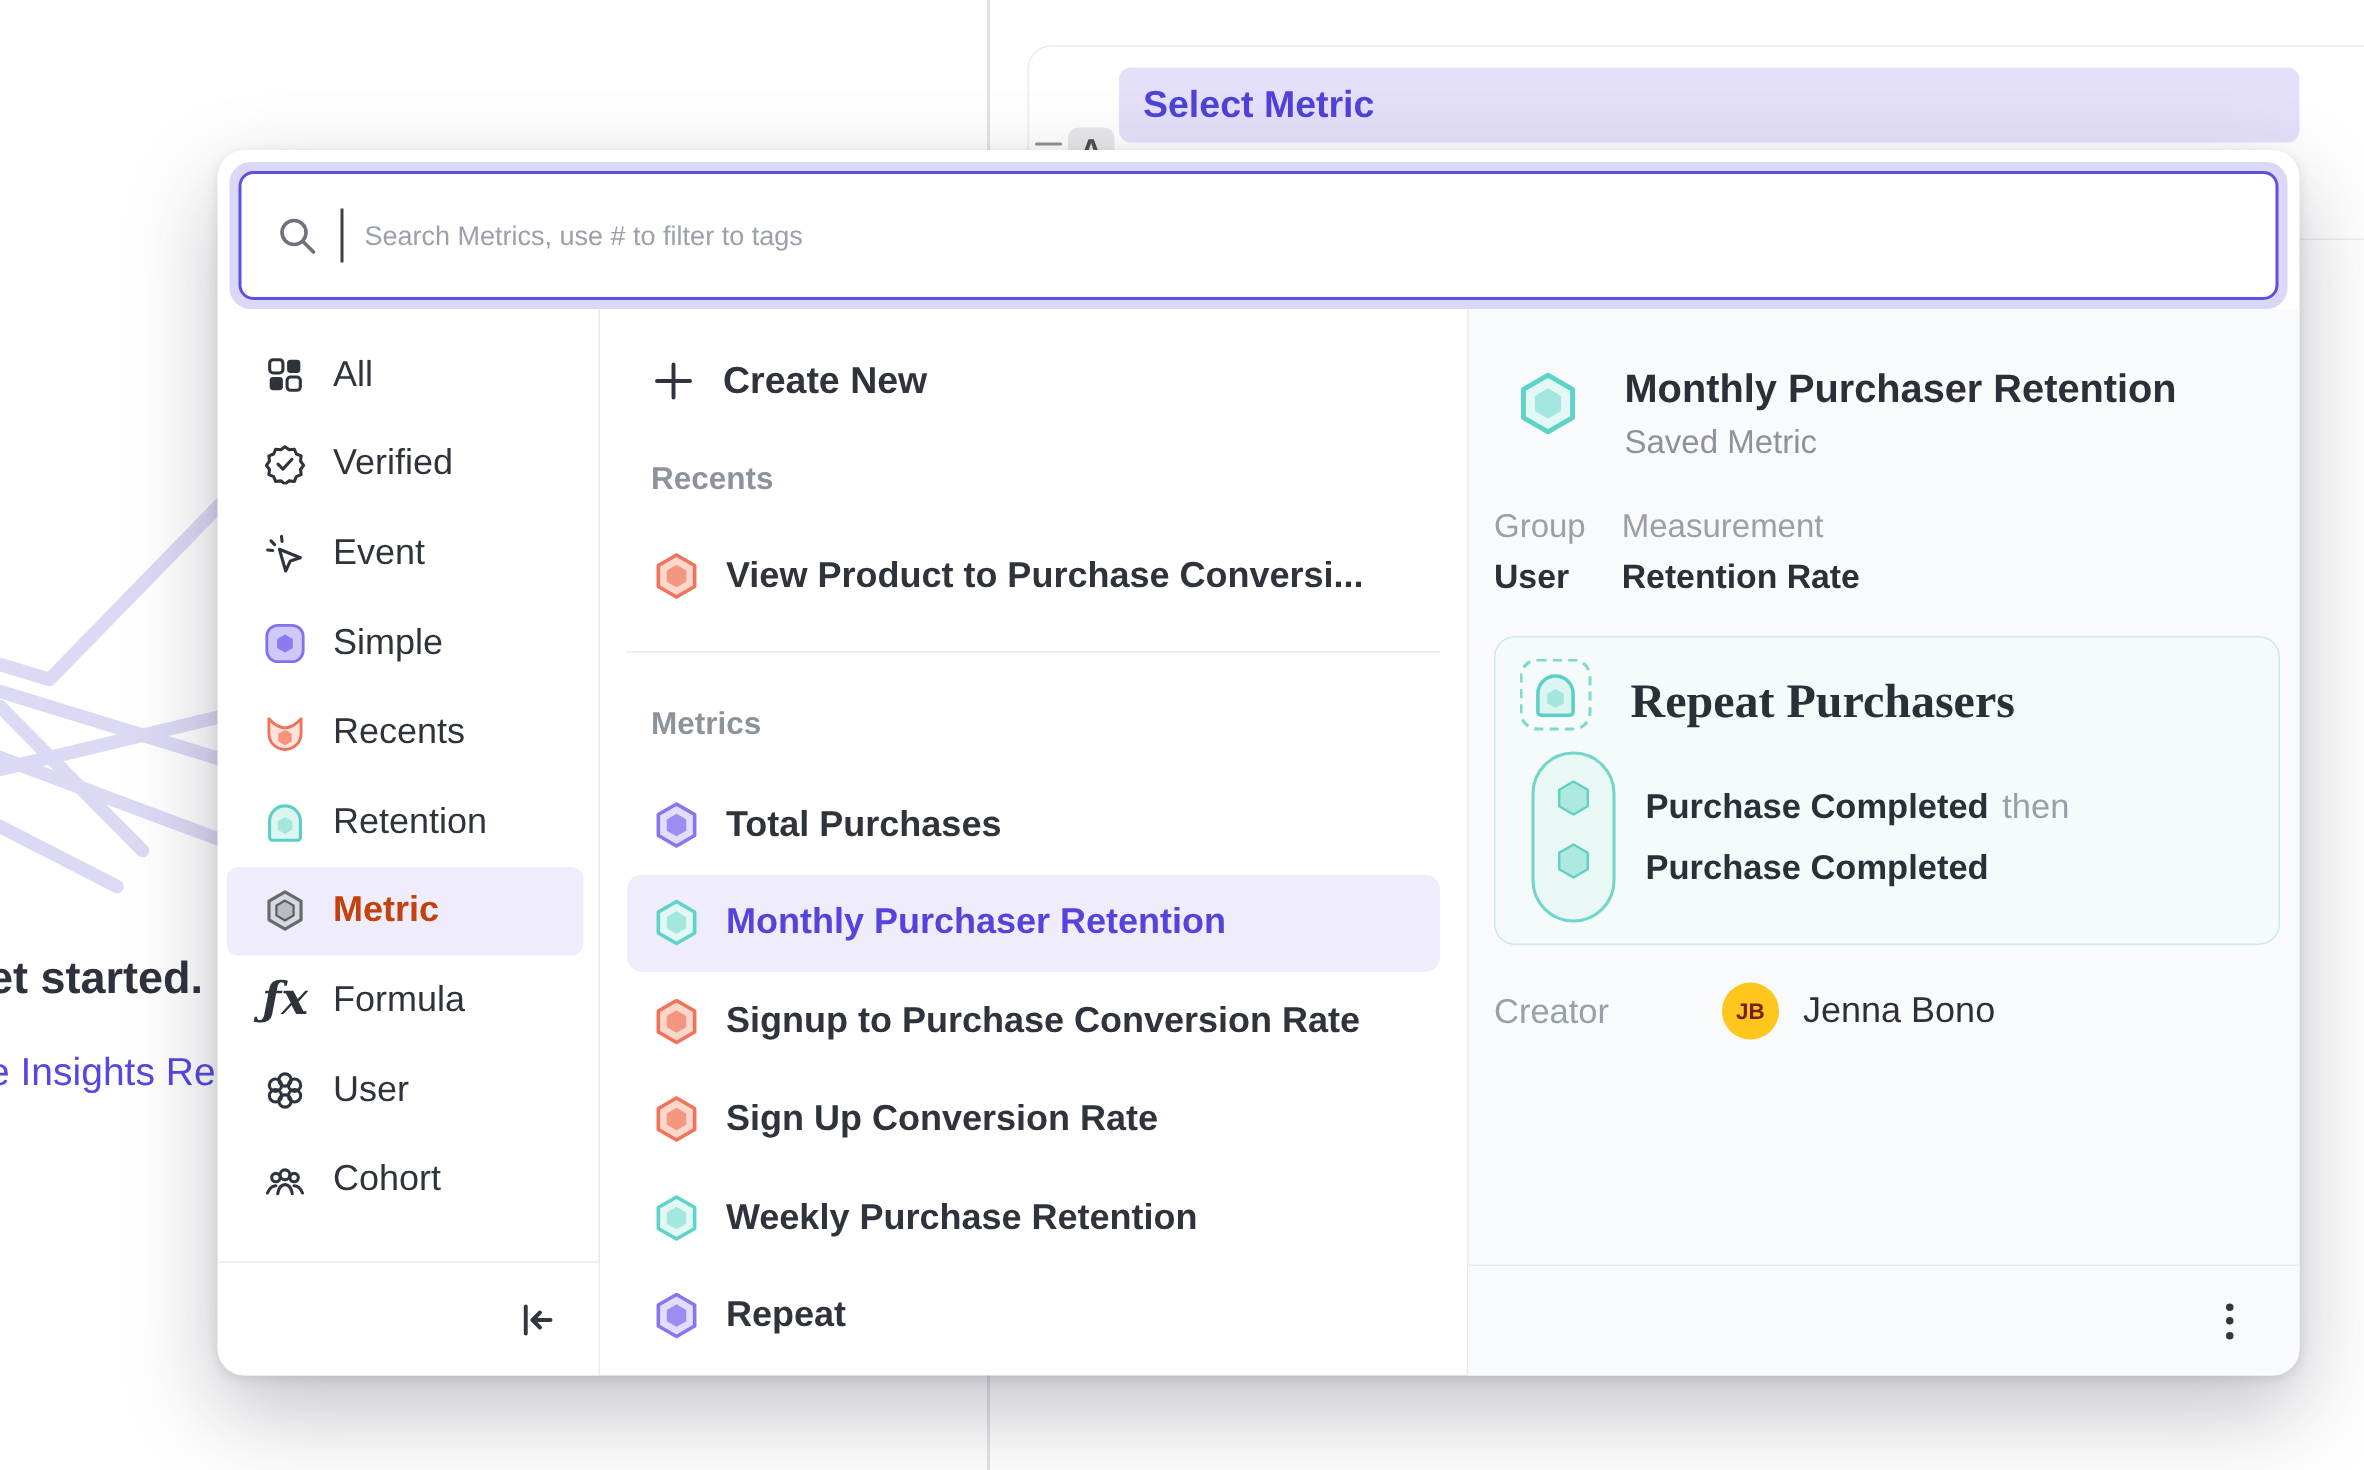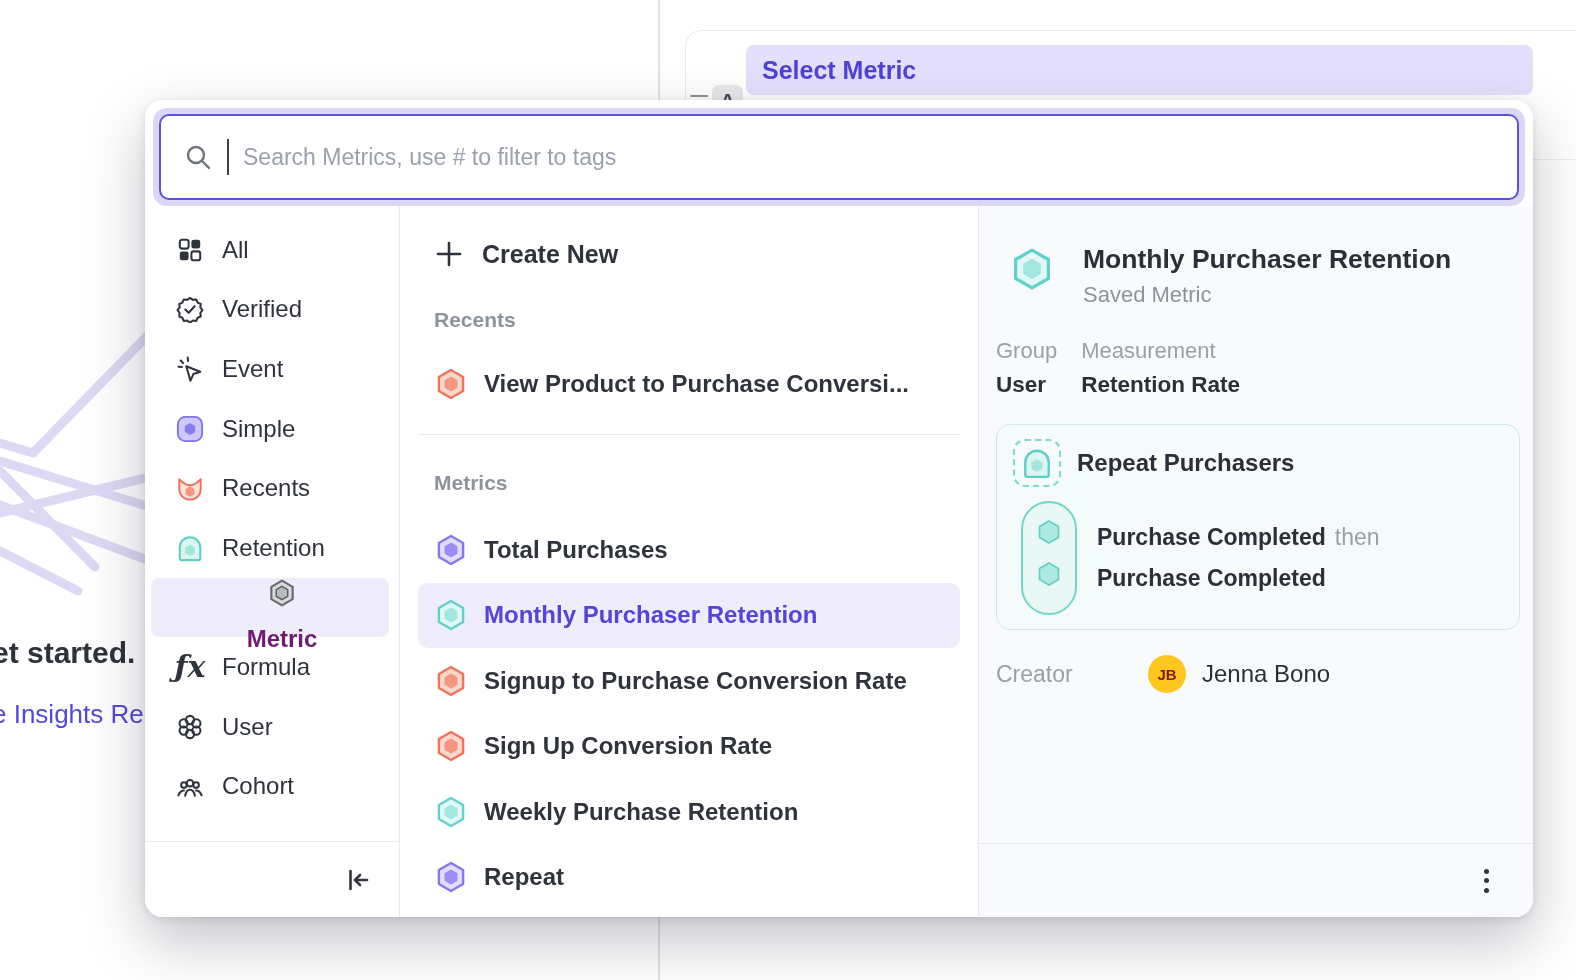--- a/index.html
+++ b/index.html
@@ -44,34 +44,34 @@
     position:absolute; left:8px; top:8px; right:8px; height:98px;
     background:#dbd7f7; border-radius:14px; padding:6px;
   }
   .search-box {
     height:100%; background:#fff; border:2.5px solid #5e50e0; border-radius:10px;
     display:flex; align-items:center; padding-left:22px; gap:14px;
   }
   .search-glyph { width:30px; height:30px; flex:0 0 auto; }
   .caret { width:2px; height:36px; background:#3c414a; flex:0 0 auto; }
   .search-box input {
-    flex:1; border:none; outline:none; font-size:23px; color:#7f1d1d;
+    flex:1; border:none; outline:none; font-size:18px; color:#7f1d1d;
     font-family:"Liberation Sans","DejaVu Sans",sans-serif; background:transparent;
   }
   .search-box input::placeholder { color:#9aa1ab; }
 
   .modal-body { position:absolute; left:0; top:106px; right:0; bottom:0; }
 
   
   .sidebar { position:absolute; left:0; top:0; bottom:0; width:255px; border-right:1px solid #eaeaee; padding-top:14px; }
   .side-item {
     height:59.6px; margin:0 10px 0 6px; border-radius:8px; display:flex; align-items:center;
     padding-left:24px; gap:17px; font-size:24px; font-weight:500; color:#2f333c; cursor:pointer;
   }
-  .side-item.selected { background:#efecfc; color:#701a75; font-weight:600;flex-direction:column; }
+  .side-item.selected { background:#efecfc; color:#c2410c; font-weight:600; }
   .side-icon { width:30px; height:30px; display:flex; align-items:center; justify-content:center; flex:0 0 auto; }
   .formula-glyph { font-family:"DejaVu Serif",serif; font-style:italic; font-weight:600; font-size:30px; color:#2f333c; line-height:1; }
   .side-footer {
     position:absolute; left:0; right:0; bottom:0; height:76px; border-top:1px solid #ebebee;
     display:flex; align-items:center; justify-content:flex-end; padding-right:26px; background:#fff;
   }
 
   
   .mid { position:absolute; left:255px; top:0; width:578px; bottom:0; padding:0 18px; overflow:hidden; }
   .create-row { margin-top:20px; height:56px; display:flex; align-items:center; gap:18px; padding-left:16px; font-size:25px; font-weight:600; color:#2f333c; cursor:pointer; border-radius:10px; }
@@ -101,21 +101,21 @@
   .detail-sub { position:absolute; left:104px; top:76px; font-size:22px; color:#8d939c; }
   .attr-row { position:absolute; left:17px; top:132px; display:flex; gap:24px; }
   .attr-label { font-size:22px; color:#9aa0a8; }
   .attr-value { font-size:22.5px; font-weight:700; color:#2c2f38; margin-top:8px; }
 
   .def-card {
     position:absolute; left:17px; top:218px; width:524px; height:206px;
     background:#f5fbfa; border:1.5px solid #cde9e5; border-radius:14px;
   }
   .def-ico { position:absolute; left:16px; top:14px; width:48px; height:48px; border:2px dashed #7fd9ce; border-radius:12px; display:flex; align-items:center; justify-content:center; }
-  .def-title { position:absolute; left:80px; top:24px; font-size:24px; font-weight:700; color:#2c2f38; }
+  .def-title { position:absolute; left:90px; top:24px; font-size:32px; font-weight:700; color:#2c2f38;font-family:Liberation Serif, serif; }
   .capsule {
     position:absolute; left:24px; top:76px; width:56px; height:114px;
     border:2px solid #72d5c9; border-radius:28px; background:#e9f8f5;
   }
   .capsule svg { position:absolute; left:50%; transform:translateX(-50%); }
   .cap-hex-1 { top:16px; } .cap-hex-2 { top:58px; }
   .steps { position:absolute; left:100px; top:92px; }
   .step-row { height:41px; display:flex; align-items:center; font-size:23px; }
   .step-event { font-weight:700; color:#2c2f38; }
   .step-suffix { color:#9aa0a8; margin-left:9px; font-weight:400; }

